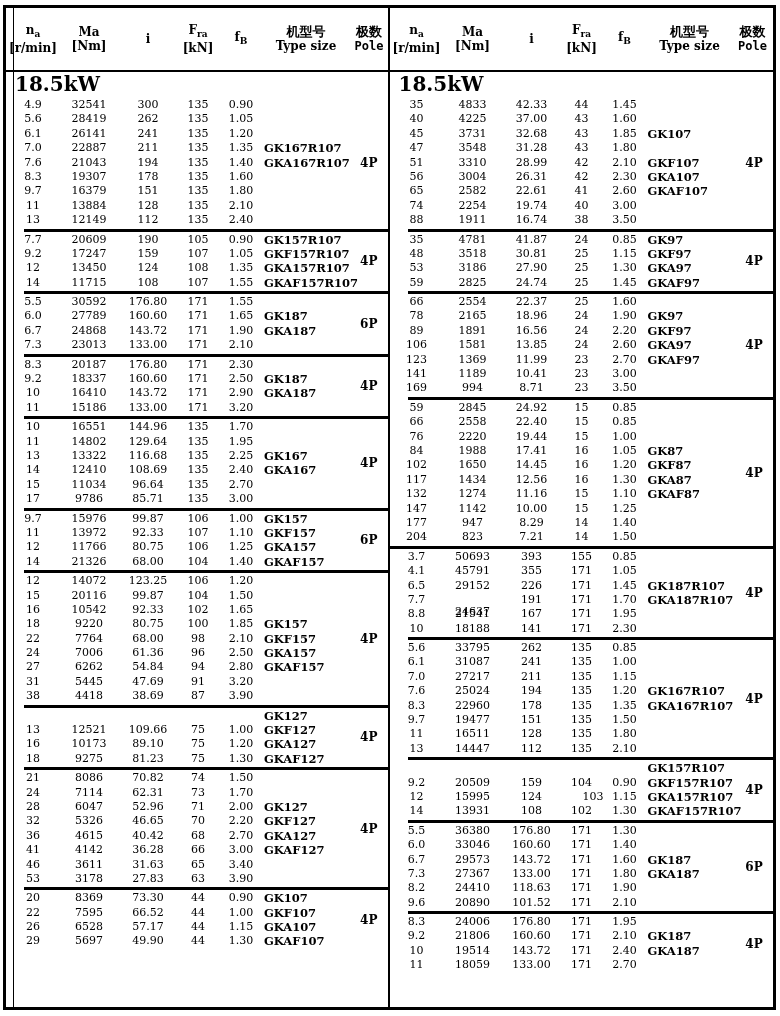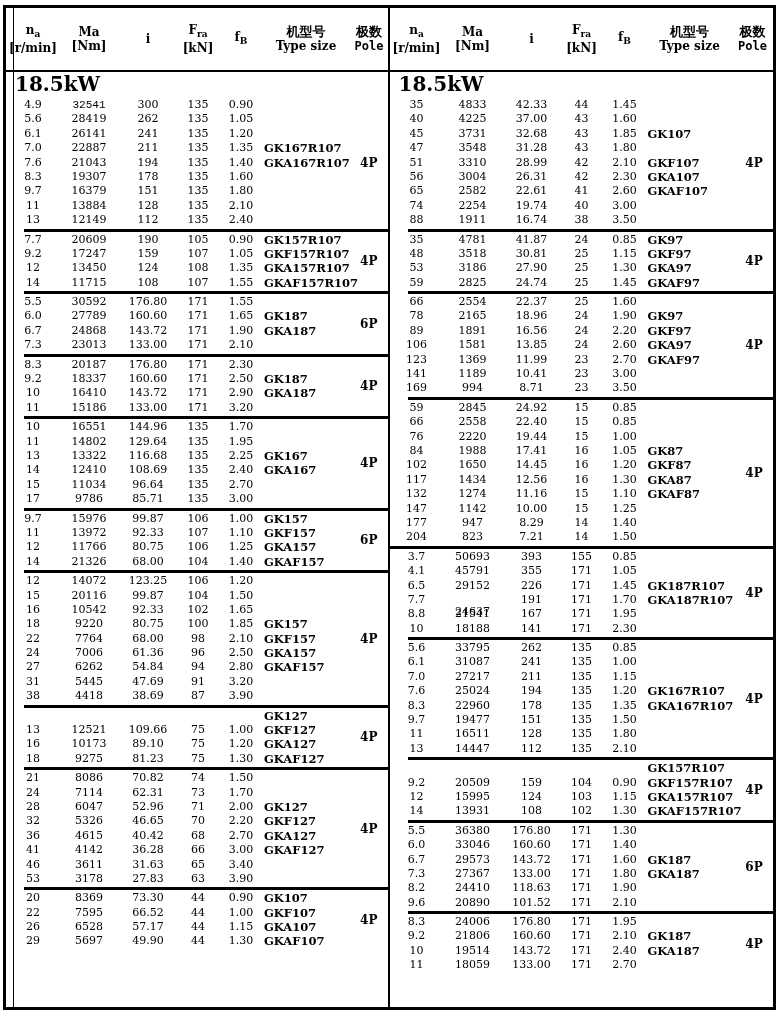--- a/index.html
+++ b/index.html
@@ -97,21 +97,21 @@
           <div class="mono">Pole</div>
         </div>
       </div>
       <div class="body">
           <div class="section">
             <div class="section-title">18.5kW</div>
             <div class="block">
               <div class="rows">
                 <div class="row">
                   <div class="cell c-na" style="display: inline-block;">4.9</div>
-                  <div class="cell c-ma" style="display: inline-block; font-family: Liberation Mono, monospace;">32541</div>
+                  <div class="cell c-ma" style="display: inline-block;">32541</div>
                   <div class="cell c-i" style="display: inline-block;">300</div>
                   <div class="cell c-fra" style="display: inline-block;">135</div>
                   <div class="cell c-fb" style="display: inline-block;">0.90</div>
                   <div class="cell c-type" style="display: inline-block;"></div>
                 </div>
                 <div class="row">
                   <div class="cell c-na" style="display: inline-block;">5.6</div>
                   <div class="cell c-ma" style="display: inline-block;">28419</div>
                   <div class="cell c-i" style="display: inline-block;">262</div>
                   <div class="cell c-fra" style="display: inline-block;">135</div>
@@ -1047,21 +1047,21 @@
                   <div class="cell c-ma" style="display: inline-block;">20509</div>
                   <div class="cell c-i" style="display: inline-block;">159</div>
                   <div class="cell c-fra" style="display: inline-block;">104</div>
                   <div class="cell c-fb" style="display: inline-block;">0.90</div>
                   <div class="cell c-type" style="display: inline-block;">GKF157R107</div>
                 </div>
                 <div class="row">
                   <div class="cell c-na" style="display: inline-block;">12</div>
                   <div class="cell c-ma" style="display: inline-block;">15995</div>
                   <div class="cell c-i" style="display: inline-block;">124</div>
-                  <div class="cell c-fra" style="display: inline-block;">103</div>
+                  <div class="cell c-fra" style="display: inline-block; text-align: right;">103</div>
                   <div class="cell c-fb" style="display: inline-block;">1.15</div>
                   <div class="cell c-type" style="display: inline-block;">GKA157R107</div>
                 </div>
                 <div class="row">
                   <div class="cell c-na" style="display: inline-block;">14</div>
                   <div class="cell c-ma" style="display: inline-block;">13931</div>
                   <div class="cell c-i" style="display: inline-block;">108</div>
                   <div class="cell c-fra" style="display: inline-block;">102</div>
                   <div class="cell c-fb" style="display: inline-block;">1.30</div>
                   <div class="cell c-type" style="display: inline-block;">GKAF157R107</div>

